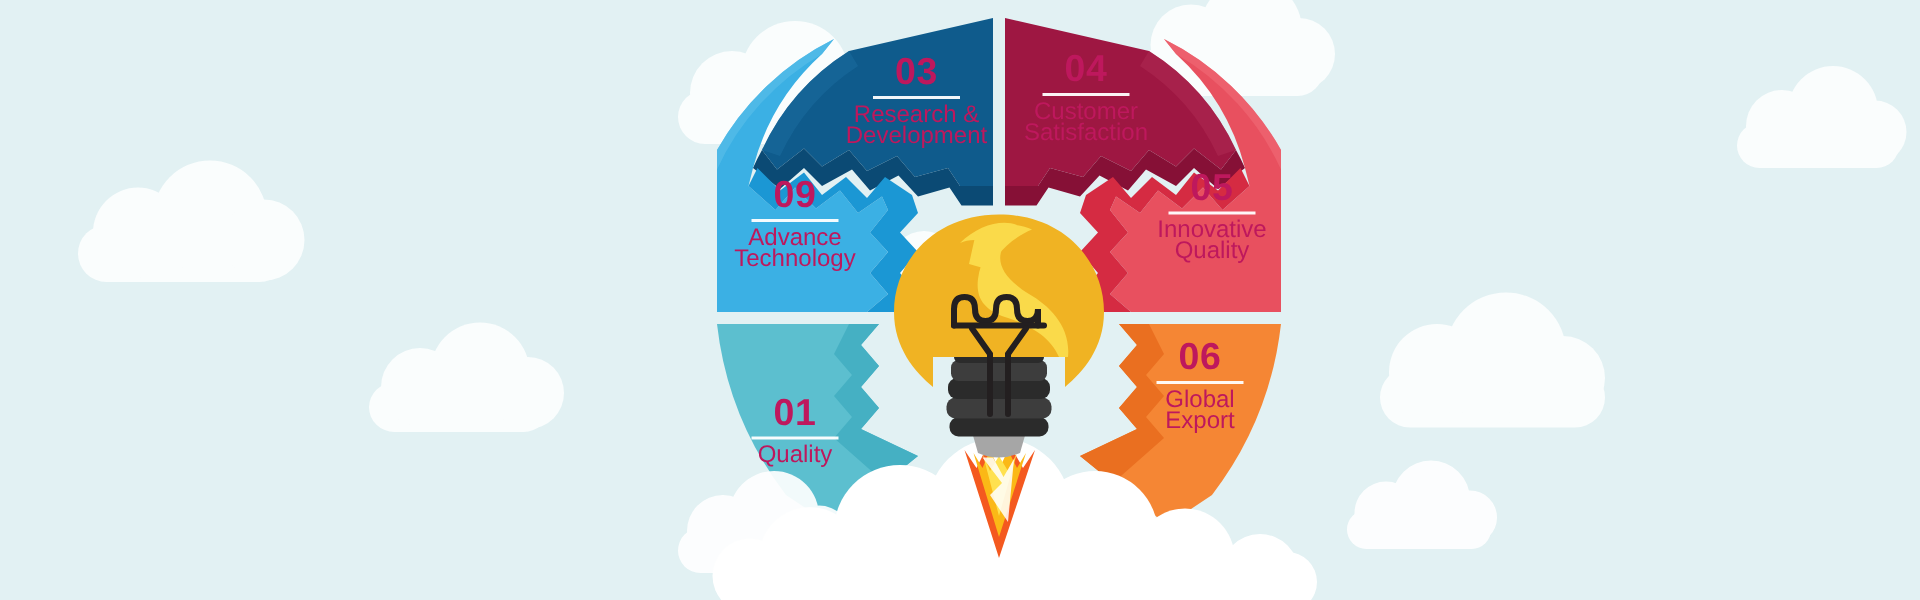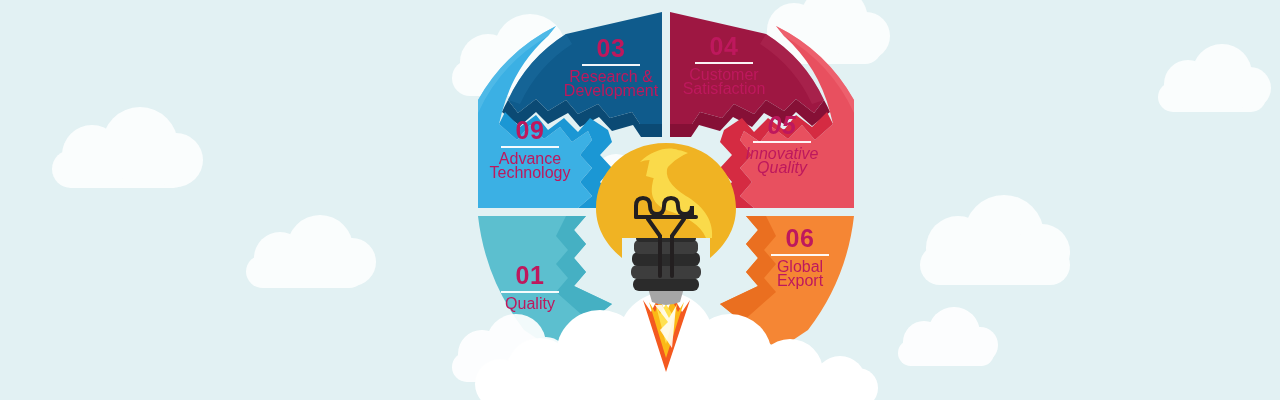--- a/index.html
+++ b/index.html
@@ -375,21 +375,21 @@
     <div class="seg-label">Development</div>
   </div>
 
   <div class="seg-text" style="left:659px; top:33px;">
     <div class="seg-num">04</div>
     <div class="seg-rule"></div>
     <div class="seg-label">Customer</div>
     <div class="seg-label">Satisfaction</div>
   </div>
 
-  <div class="seg-text" style="left:717px; top:112px;font-style:italic;">
+  <div class="seg-text" style="left:743px; top:112px;">
     <div class="seg-num">05</div>
     <div class="seg-rule"></div>
     <div class="seg-label">Innovative</div>
     <div class="seg-label">Quality</div>
   </div>
 
   <div class="seg-text" style="left:735px; top:225px;">
     <div class="seg-num">06</div>
     <div class="seg-rule"></div>
     <div class="seg-label">Global</div>

